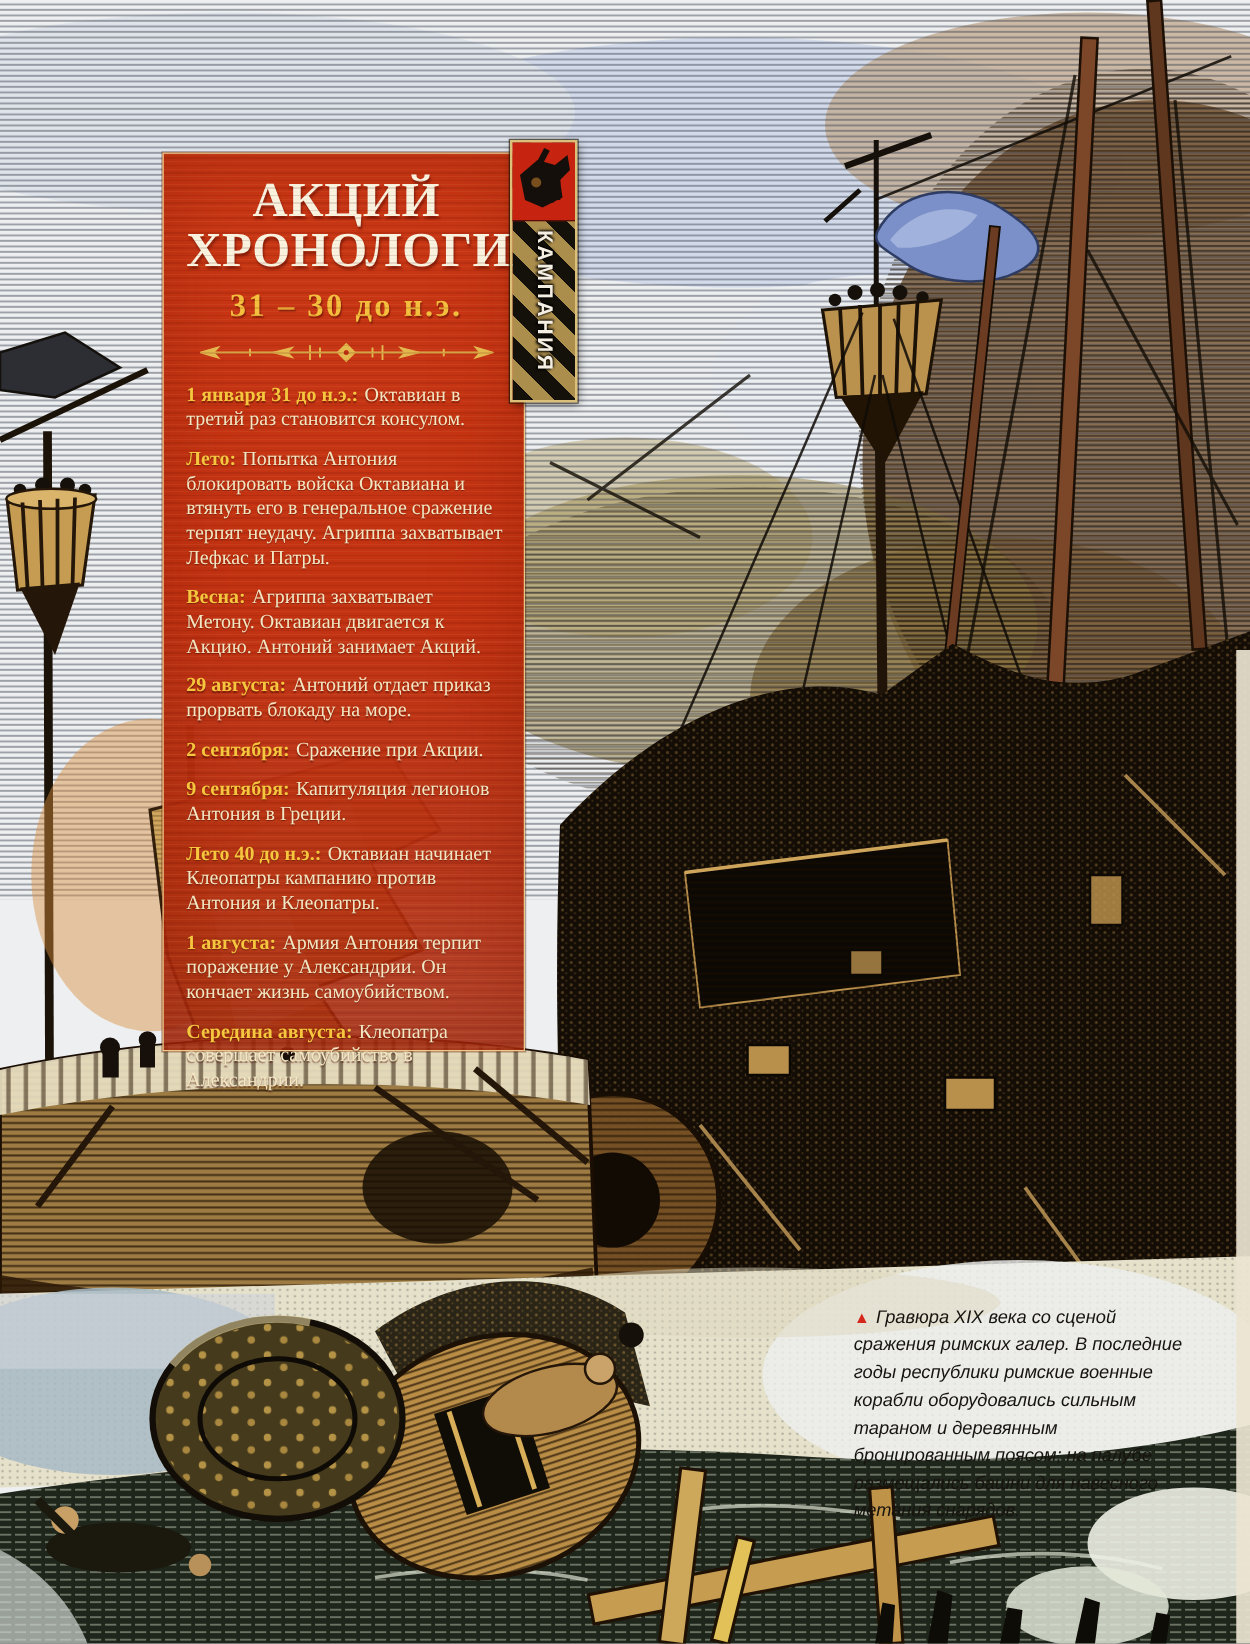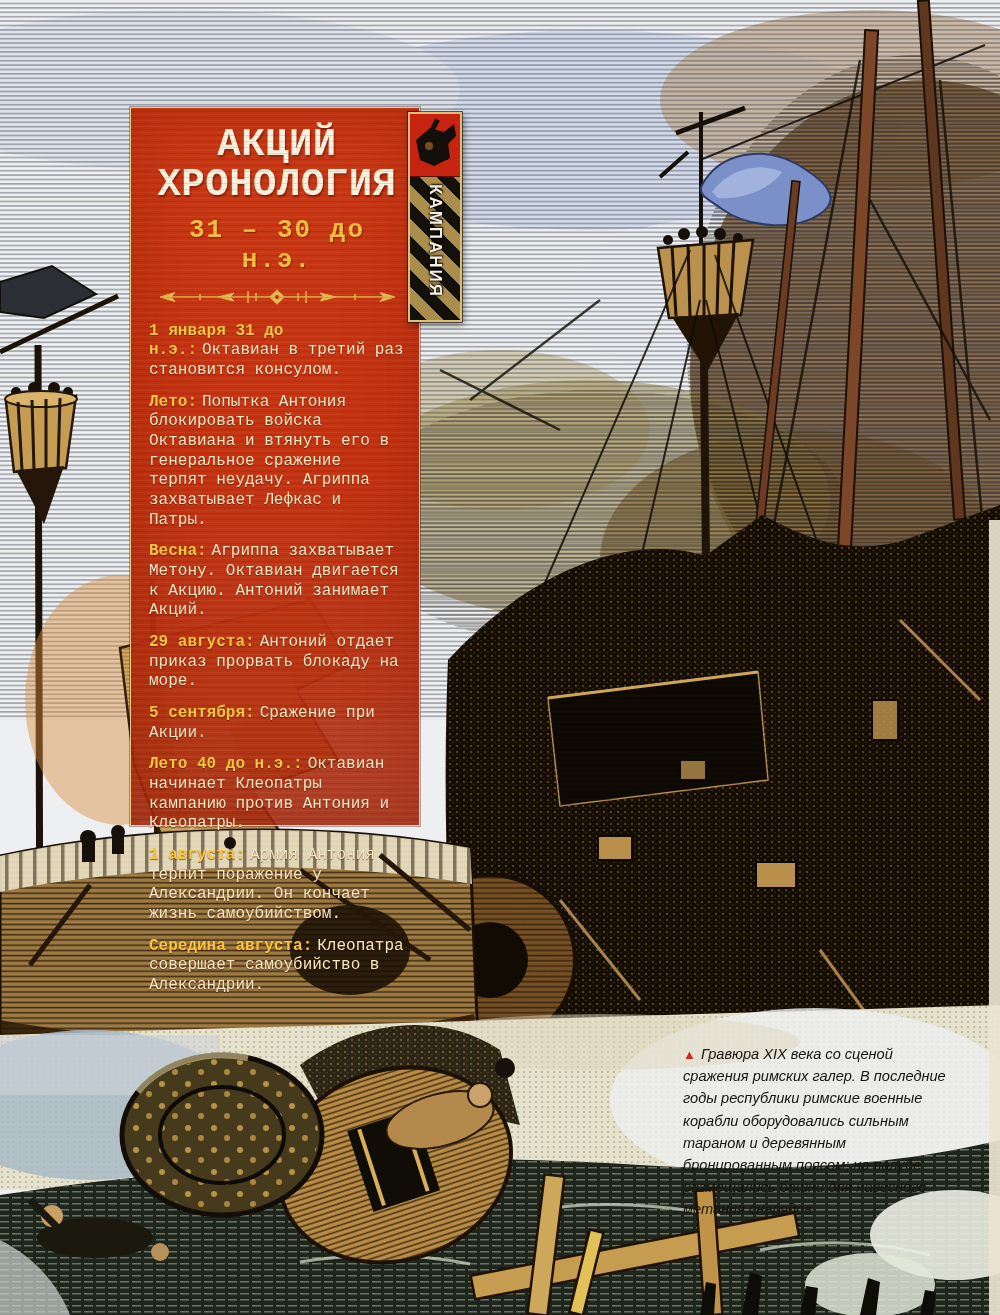--- a/index.html
+++ b/index.html
@@ -1,25 +1,25 @@
 <!DOCTYPE html>
 <html><head>
 <meta charset="utf-8">
 <style>
   html,body{margin:0;padding:0;background:#777;}
   .page{position:relative;width:1000px;height:1315px;overflow:hidden;
         background:#edeff0;font-family:"Liberation Serif",serif;}
   .art{position:absolute;left:0;top:0;width:1000px;height:1315px;display:block;}
 
   
-  .chrono{position:absolute;left:130px;top:107px;width:290px;height:719px;box-sizing:border-box;
+  .chrono{position:absolute;left:130px;top:122px;width:290px;height:719px;box-sizing:border-box;
           padding:18px 14px 0 18px;
           background:linear-gradient(180deg,#ca3815 0%,#c33312 50%,rgba(181,45,14,0.93) 82%,rgba(167,40,12,0.86) 100%);
           border:1px solid rgba(240,218,150,0.9);
-          box-shadow:0 0 0 1px rgba(60,10,0,.35), inset 0 0 70px rgba(125,22,0,.35);font-family:Liberation Mono, monospace;}
+          box-shadow:0 0 0 1px rgba(60,10,0,.35), inset 0 0 70px rgba(125,22,0,.35);}
   .chrono::before{content:"";position:absolute;inset:0;pointer-events:none;
           background:repeating-linear-gradient(180deg,rgba(255,195,150,.07) 0 1px,transparent 1px 3px,rgba(90,10,0,.13) 3px 4px,transparent 4px 6px);}
   .title{margin:0;text-align:center;color:#f8f2df;font-size:39px;line-height:1.02;font-weight:700;
          letter-spacing:.5px;text-shadow:1px 2px 2px rgba(80,10,0,.55);}
   .title span{display:block;}
   .subtitle{text-align:center;color:#f3bf3d;font-size:26px;font-weight:700;margin-top:9px;letter-spacing:2px;
             text-shadow:1px 1px 1px rgba(80,10,0,.5);}
   .divider{display:block;margin:13px auto 16px;}
   .entry{position:relative;margin:0 0 12px;color:#f3e7c3;font-size:16px;line-height:1.23;
          text-shadow:0 1px 1px rgba(70,10,0,.55);}
@@ -277,21 +277,22 @@
         <line x1="40" y1="6" x2="40" y2="12" stroke-width="1.5"></line>
         <line x1="195" y1="6" x2="195" y2="12" stroke-width="1.5"></line>
       </g>
     </svg>
 
     <div class="entries">
       <p class="entry"><b class="lbl">1 января 31 до н.э.:</b><span>Октавиан в третий раз становится консулом.</span></p>
       <p class="entry"><b class="lbl">Лето:</b><span>Попытка Антония блокировать войска Октавиана и втянуть его в генеральное сражение терпят неудачу. Агриппа захватывает Лефкас и Патры.</span></p>
       <p class="entry"><b class="lbl">Весна:</b><span>Агриппа захватывает Метону. Октавиан двигается к Акцию. Антоний занимает Акций.</span></p>
       <p class="entry"><b class="lbl">29 августа:</b><span>Антоний отдает приказ прорвать блокаду на море.</span></p>
-      <p class="entry"><b class="lbl">5 сентября:</b><span>Сражение при Акции.</span></p>
+      <p class="entry"><b class="lbl">2 сентября:</b><span>Сражение при Акции.</span></p>
+      <p class="entry"><b class="lbl">9 сентября:</b><span>Капитуляция легионов Антония в Греции.</span></p>
       <p class="entry"><b class="lbl">Лето 40 до н.э.:</b><span>Октавиан начинает Клеопатры кампанию против Антония и Клеопатры.</span></p>
       <p class="entry"><b class="lbl">1 августа:</b><span>Армия Антония терпит поражение у Александрии. Он кончает жизнь самоубийством.</span></p>
       <p class="entry"><b class="lbl">Середина августа:</b><span>Клеопатра совершает самоубийство в Александрии.</span></p>
     </div>
   </aside>
 
   <div class="tab">
     <div class="tab-icon">
       <svg viewBox="0 0 50 58" aria-hidden="true">
         <path d="M6,24 L20,12 L34,16 L44,8 L46,20 L38,28 L40,42 L24,50 L10,44 Z" fill="#140f0a"></path>

